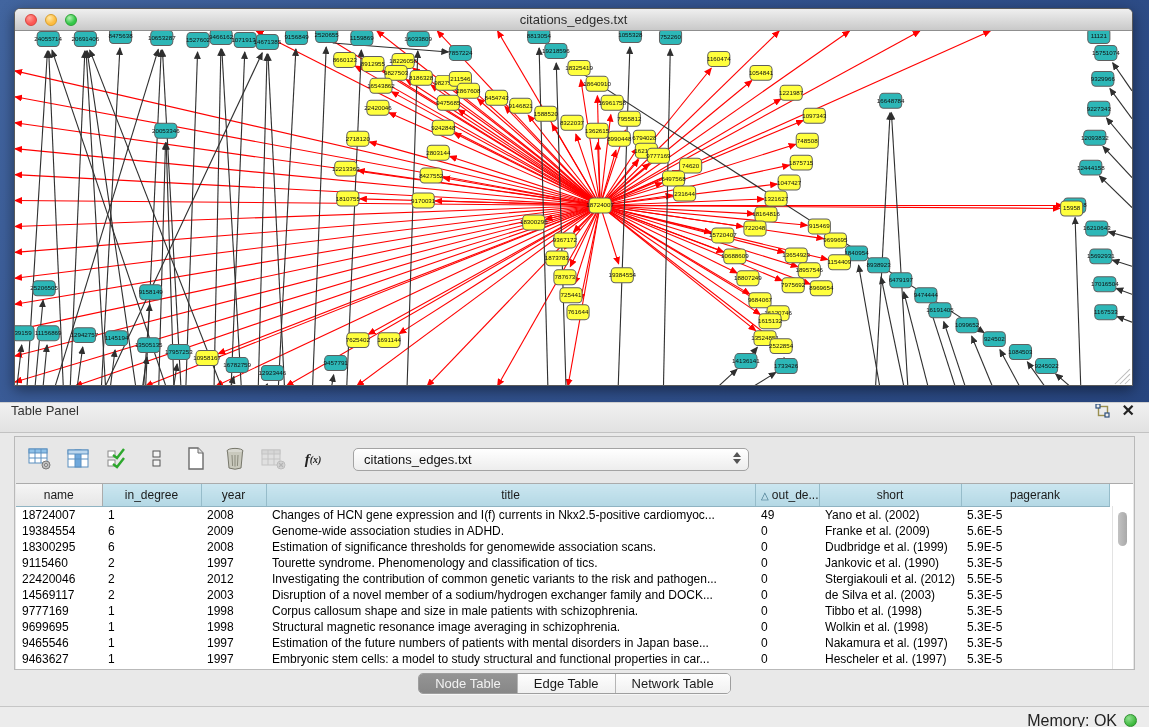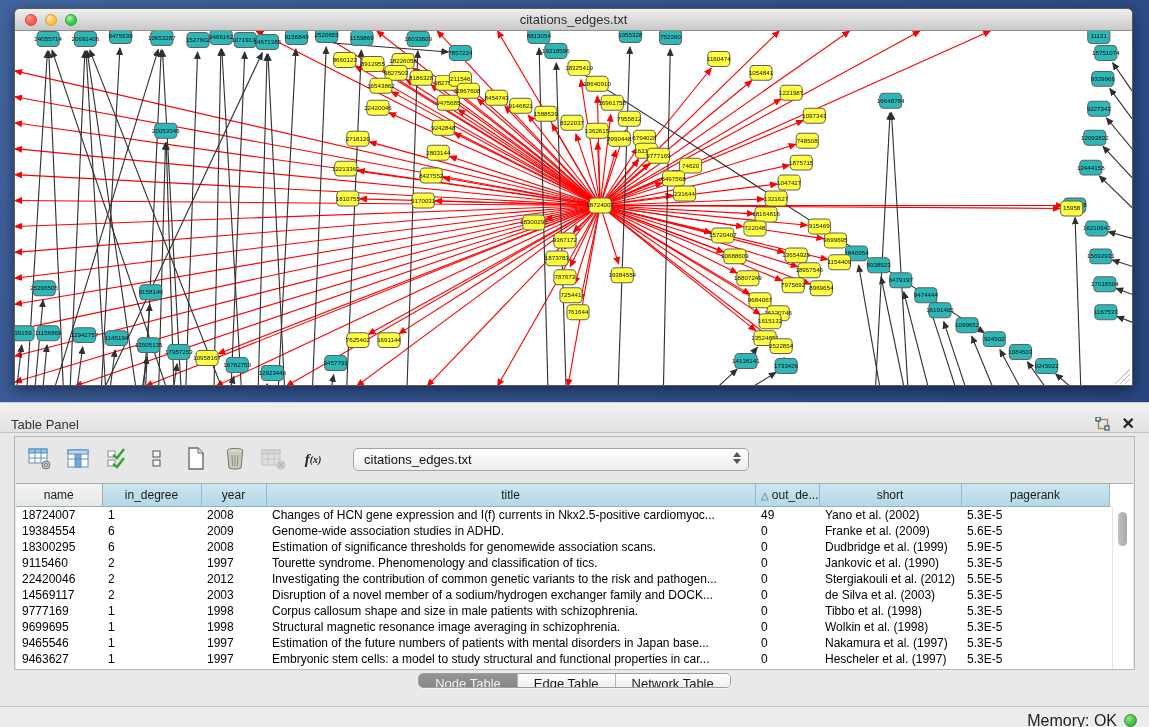--- a/index.html
+++ b/index.html
@@ -16,21 +16,21 @@
   .lights { position:absolute; left:10px; top:5px; display:flex; gap:8px; }
   .light { width:12px; height:12px; border-radius:50%; }
   .light.red    { background:radial-gradient(circle at 35% 30%, #ff9d97,#FC5753 60%); border:1px solid #d9423c; }
   .light.yellow { background:radial-gradient(circle at 35% 30%, #ffe9a8,#FDBC40 60%); border:1px solid #d99e2b; }
   .light.green  { background:radial-gradient(circle at 35% 30%, #b4f0b2,#33C748 60%); border:1px solid #2aa334; }
   .canvas { position:relative; width:100%; height:355px; background:#fff; }
   .canvas svg { display:block; width:100%; height:100%; }
   
   .panel-header { position:absolute; left:0; top:402px; width:1149px; height:31px;
                   background:linear-gradient(#F0F0F0,#E2E2E2); border-top:1px solid #cfcfcf; border-bottom:1px solid #c2c2c2;
-                  display:flex; align-items:flex-end; }
+                  display:flex; align-items:flex-start; }
   .panel-header .ptitle { font-size:13px; color:#333; padding-left:11px; flex:1; }
   .panel-header .hbtns { display:flex; align-items:center; gap:12px; padding-right:14px; }
   .float-btn svg { display:block; }
   .close-btn { font-size:16px; font-weight:bold; color:#222; line-height:16px; cursor:default; }
   .panel-body { position:absolute; left:0; top:433px; width:1149px; height:294px; background:#E9E9E9; }
   .browser-box { position:absolute; left:14px; top:3px; width:1121px; height:234px;
                  border:1px solid #b9b9b9; background:#E7E7E7; }
   .toolbar { height:44px; display:flex; align-items:center; padding-left:12px; gap:13px; }
   .tb-icon { width:26px; height:26px; display:flex; align-items:center; justify-content:center; }
   .tb-icon.disabled { opacity:.45; }
@@ -50,21 +50,21 @@
                   background:linear-gradient(#CBE6F0,#B4D8E5); border-right:1px solid #96bcca; border-bottom:1px solid #8fb3c2;
                   overflow:hidden; white-space:nowrap; }
   table.data th.plain { background:linear-gradient(#F5F5F5,#E6E6E6); border-right:1px solid #ababab;margin-top:44px; }
   table.data th .sort { font-size:10px; color:#3a6e86; margin-right:3px; }
   table.data th.sorted { text-align:right; padding-left:4px; }
   table.data td { height:16px; line-height:16px; padding:0 6px; white-space:nowrap; overflow:hidden; }
   .vscroll { position:absolute; right:4px; top:24px; width:12px; height:160px; }
   .vscroll .thumb { position:absolute; left:1px; top:4px; width:9px; height:34px; background:linear-gradient(90deg,#c2c2c2,#a9a9a9); border-radius:5px; }
   .grid-right-line { position:absolute; right:20px; top:22px; bottom:0; width:1px; background:#e3e3e3; }
   .tabs { position:absolute; left:0; top:240px; width:1149px; display:flex; justify-content:center; }
-  .seg { display:flex; border:1px solid #9e9e9e; border-radius:5px; overflow:hidden; height:15px;
+  .seg { display:flex; border:1px solid #9e9e9e; border-radius:5px; overflow:hidden; height:21px;
          box-shadow:0 1px 0 rgba(255,255,255,.6); }
   .seg .tab { padding:0 16px; font-size:13px; line-height:20px; background:linear-gradient(#FEFEFE,#F0F0F0);
               color:#1a1a1a; border-right:1px solid #b5b5b5; cursor:default; }
   .seg .tab:last-child { border-right:none; }
   .seg .tab.selected { background:linear-gradient(#949494,#878787); color:#F2F2F2; }
   .statusbar { position:absolute; left:0; top:273px; width:1149px; height:28px; border-top:1px solid #c6c6c6;
                background:#ECECEC; display:flex; align-items:center; justify-content:flex-end; gap:7px; padding-right:12px; }
   .statusbar .mem { font-size:16px; color:#222; }
   .statusbar .dot { width:13px; height:13px; border-radius:50%; border:1px solid #2F8F2F;
                     background:radial-gradient(circle at 35% 30%, #8fe08f,#3CB83C 70%); }

